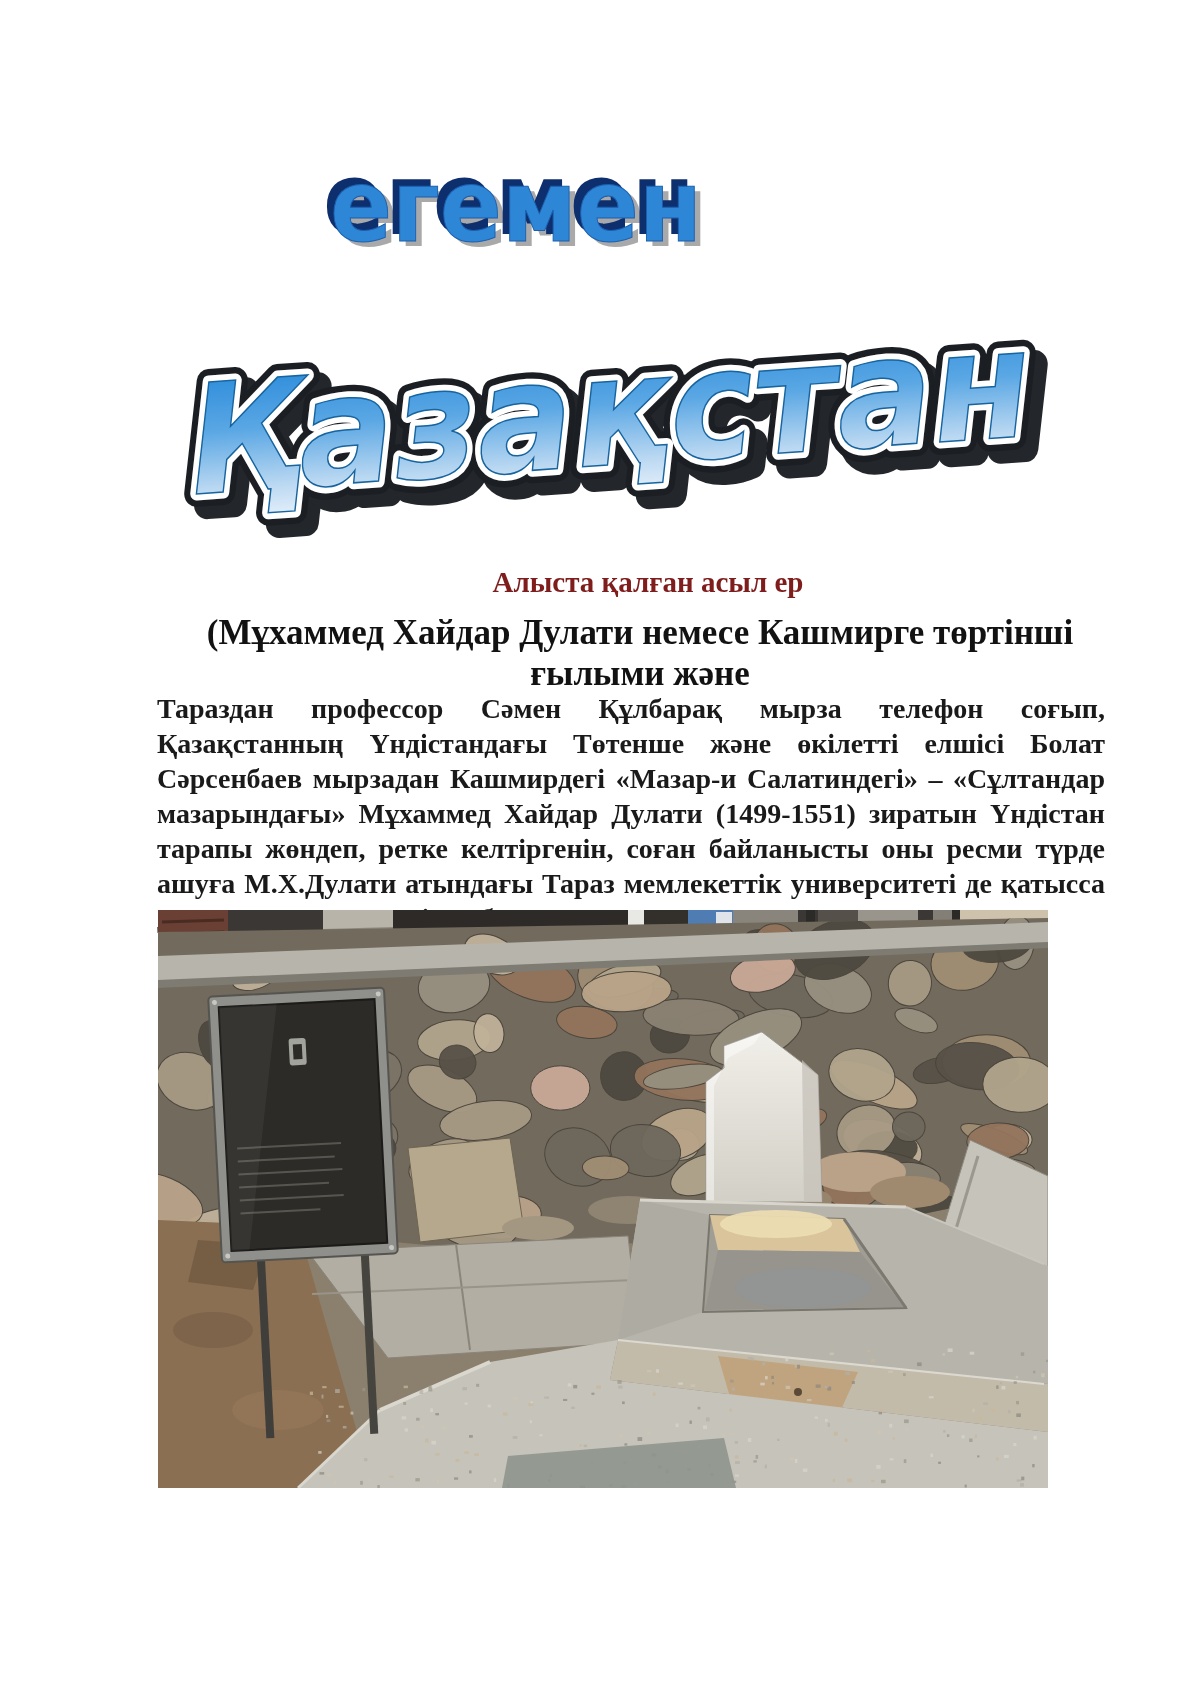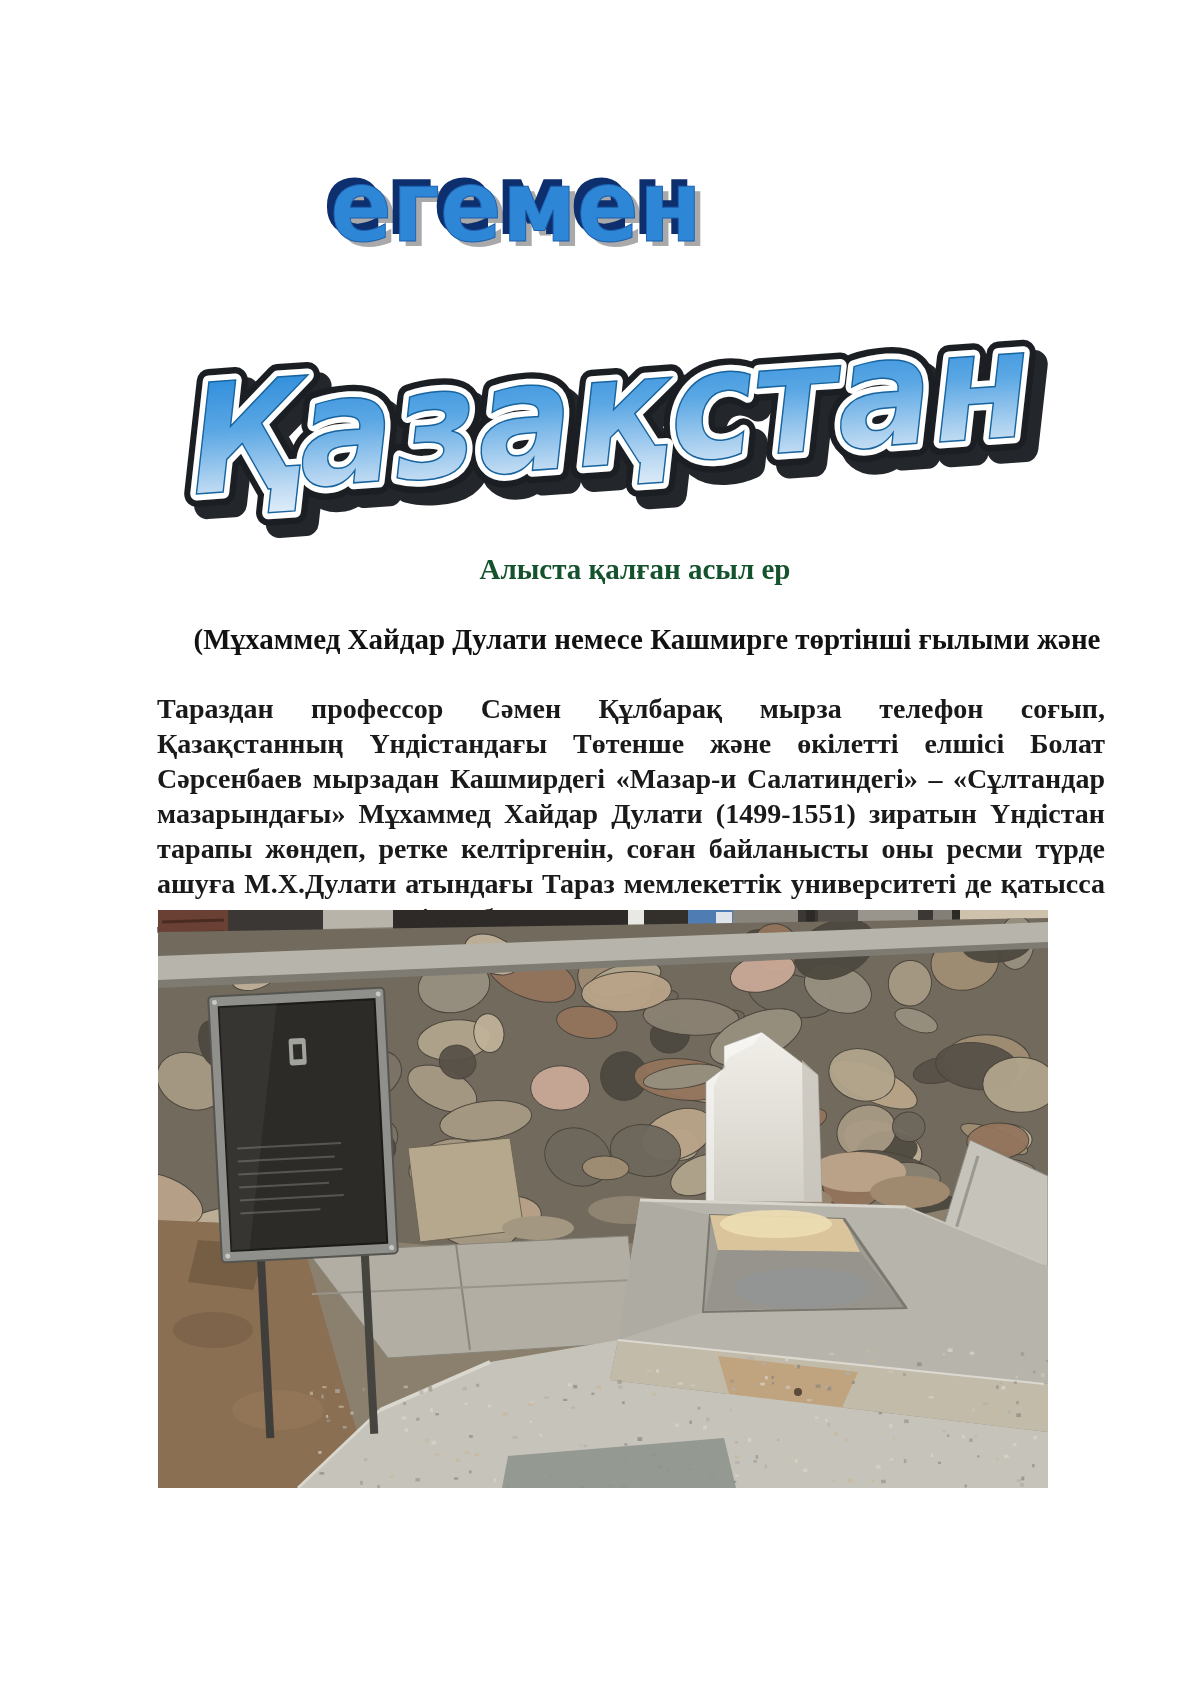--- a/index.html
+++ b/index.html
@@ -20,27 +20,27 @@
   }
   .logo-word2{
     font-family:"DejaVu Sans", sans-serif;
     font-weight:bold;
     font-style:italic;
   }
   .article-title{
     position:absolute;left:157px;top:549px;width:948px;
     text-align:center;
     font-weight:bold;font-size:29px;line-height:32px;
-    color:#14532d;margin:4px;
+    color:#7f1d1d;margin:17px;
   }
   .article-subtitle{
     position:absolute;left:157px;top:603px;width:948px;
     text-align:center;
-    font-weight:bold;font-size:29px;line-height:41px;
-    color:#121212;margin:16px;
+    font-weight:bold;font-size:35px;line-height:41px;
+    color:#121212;margin:9px;
   }
   .article-paragraph{
     position:absolute;left:157px;top:691px;width:948px;
     font-weight:bold;font-size:28px;line-height:35px;
     text-align:justify;
     color:#1a1a1a;margin:0;
   }
   .photo-frame{
     position:absolute;left:158px;top:910px;width:890px;height:578px;
     overflow:hidden;

